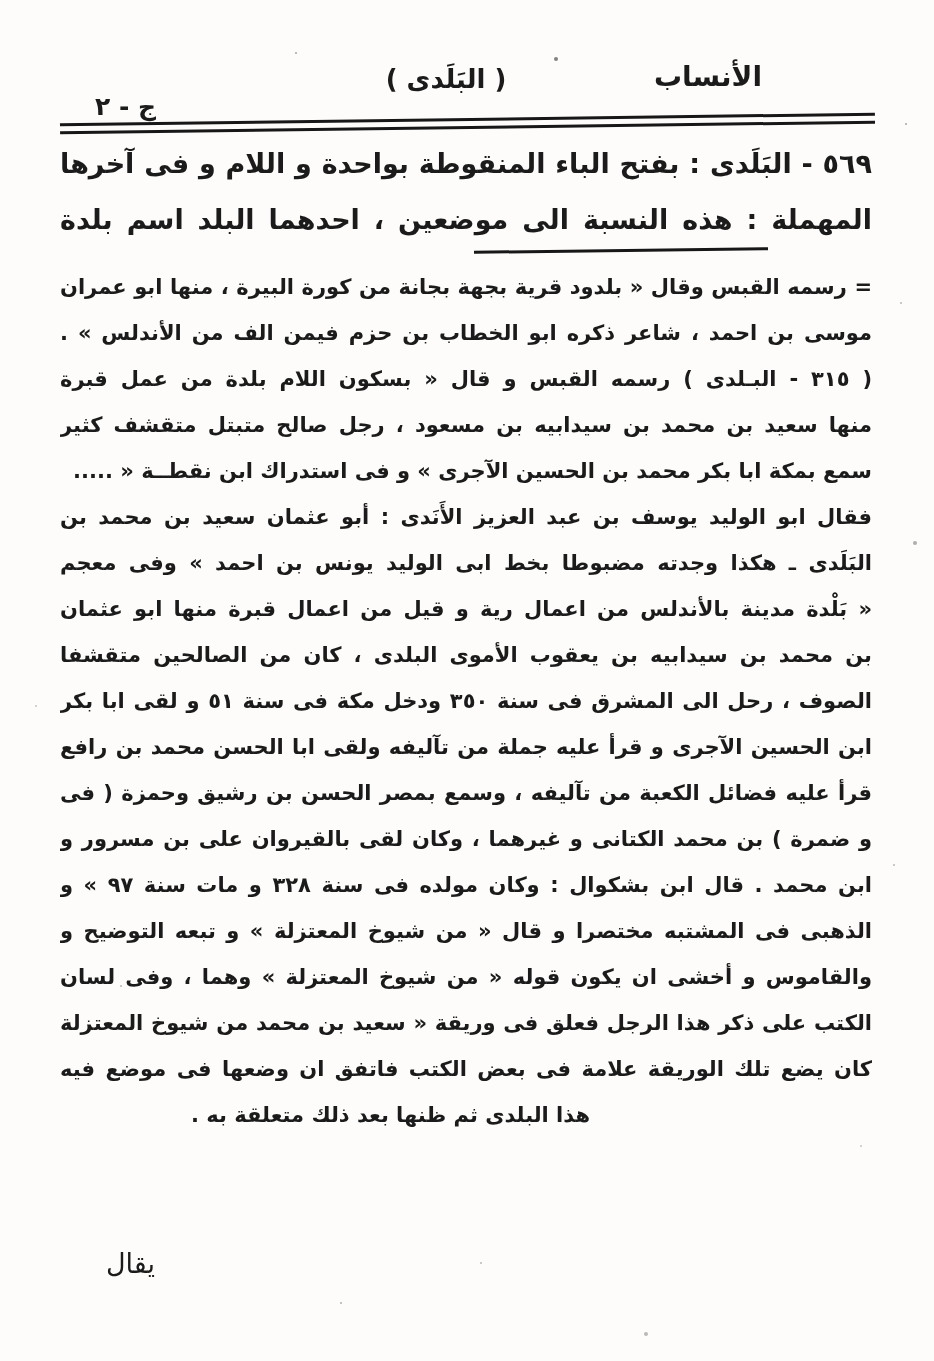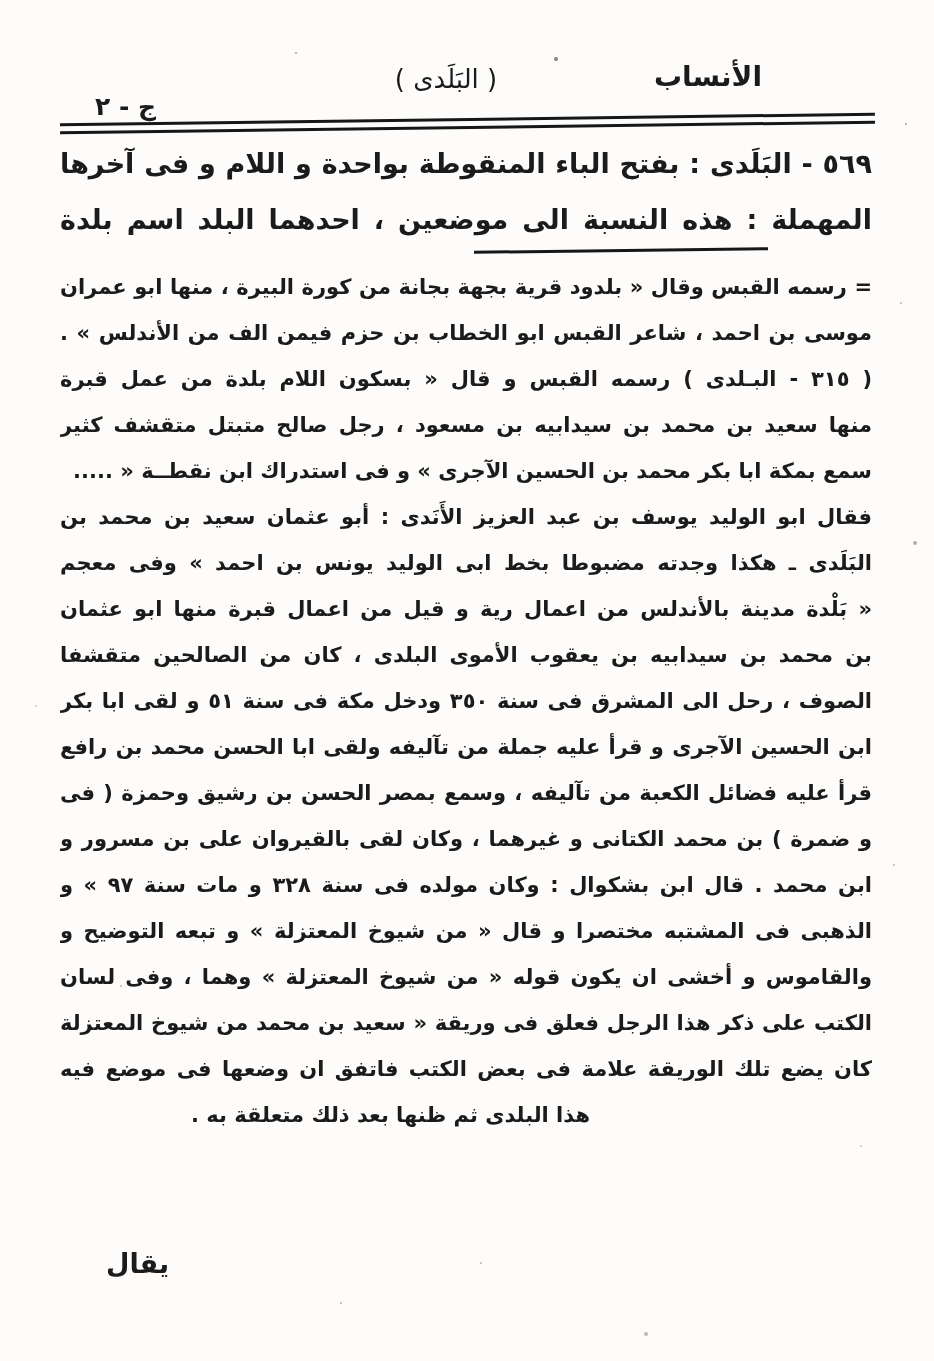--- a/index.html
+++ b/index.html
@@ -11,21 +11,21 @@
     direction:rtl;
   }
 
   
   .h-right {
     position:absolute; top:60px; right:172px;
     font-size:28px; font-weight:700;
   }
   .h-center {
     position:absolute; top:64px; left:446px; transform:translateX(-50%);
-    font-size:26px; font-weight:400; white-space:nowrap;
+    font-size:26px; font-weight:700; white-space:nowrap;
   }
   .h-left {
     position:absolute; top:80px; left:95px;
     font-size:25px; font-weight:700; letter-spacing:2px; direction:rtl;margin-top:12px;
   }
 
   .double-rule {
     position:absolute; top:118px; left:60px; width:815px; height:5px;
     border-top:3px solid #171717; border-bottom:3px solid #171717;
     transform:rotate(-0.75deg);
@@ -50,21 +50,21 @@
     font-size:21px; font-weight:700;
   }
   .fl { height:46px; line-height:46px; overflow:hidden; }
 
   .j { text-align:justify; text-align-last:justify; }
   .indent { padding-right:282px; }
 
   
   .footer { position:absolute; top:1248px; left:0; width:934px; height:60px; }
   .pagenum { display:block; width:100%; text-align:center; font-size:26px; font-weight:700; }
-  .catchword { position:absolute; top:0; left:106px; font-size:27px; font-weight:700; }
+  .catchword { position:absolute; top:0; left:106px; font-size:27px; font-weight:400; }
 
   
   .speckles {
     position:absolute; top:0; left:0; width:2px; height:2px; border-radius:50%;
     background:transparent;
     box-shadow:
       555px 58px 0 1px rgba(30,30,30,.55),
       295px 52px 0 0 rgba(30,30,30,.40),
       905px 123px 0 0 rgba(30,30,30,.40),
       914px 542px 0 1px rgba(30,30,30,.35),
@@ -95,21 +95,21 @@
 
   <div class="entry">
     <div class="el j">٥٦٩ - البَلَدى : بفتح الباء المنقوطة بواحدة و اللام و فى آخرها الدال</div>
     <div class="el j">المهملة : هذه النسبة الى موضعين ، احدهما البلد اسم بلدة تقارب الموصل</div>
   </div>
 
   <div class="fn-rule"></div>
 
   <div class="footnote">
     <div class="fl j">= رسمه القبس وقال « بلدود قرية بجهة بجانة من كورة البيرة ، منها ابو عمران</div>
-    <div class="fl j">موسى بن احمد ، شاعر القبس ابو الخطاب بن حزم فيمن الف من الأندلس » .</div>
+    <div class="fl j">موسى بن احمد ، شاعر ذكره ابو الخطاب بن حزم فيمن الف من الأندلس » .</div>
     <div class="fl j">( ٣١٥ - البـلدى ) رسمه القبس و قال « بسكون اللام بلدة من عمل قبرة بالأندلس ،</div>
     <div class="fl j">منها سعيد بن محمد بن سيدابيه بن مسعود ، رجل صالح متبتل متقشف كثير الرباط</div>
     <div class="fl">سمع بمكة ابا بكر محمد بن الحسين الآجرى » و فى استدراك ابن نقطــة « .....</div>
     <div class="fl j">فقال ابو الوليد يوسف بن عبد العزيز الأَنَدى : أبو عثمان سعيد بن محمد بن مسعود</div>
     <div class="fl j">البَلَدى ـ هكذا وجدته مضبوطا بخط ابى الوليد يونس بن احمد » وفى معجم البلدان</div>
     <div class="fl j">« بَلْدة مدينة بالأندلس من اعمال رية و قيل من اعمال قبرة منها ابو عثمان سعيد</div>
     <div class="fl j">بن محمد بن سيدابيه بن يعقوب الأموى البلدى ، كان من الصالحين متقشفا يلبس</div>
     <div class="fl j">الصوف ، رحل الى المشرق فى سنة ٣٥٠ ودخل مكة فى سنة ٥١ و لقى ابا بكر محمد</div>
     <div class="fl j">ابن الحسين الآجرى و قرأ عليه جملة من تآليفه ولقى ابا الحسن محمد بن رافع الخزاعى</div>
     <div class="fl j">قرأ عليه فضائل الكعبة من تآليفه ، وسمع بمصر الحسن بن رشيق وحمزة ( فى النسخة :</div>

